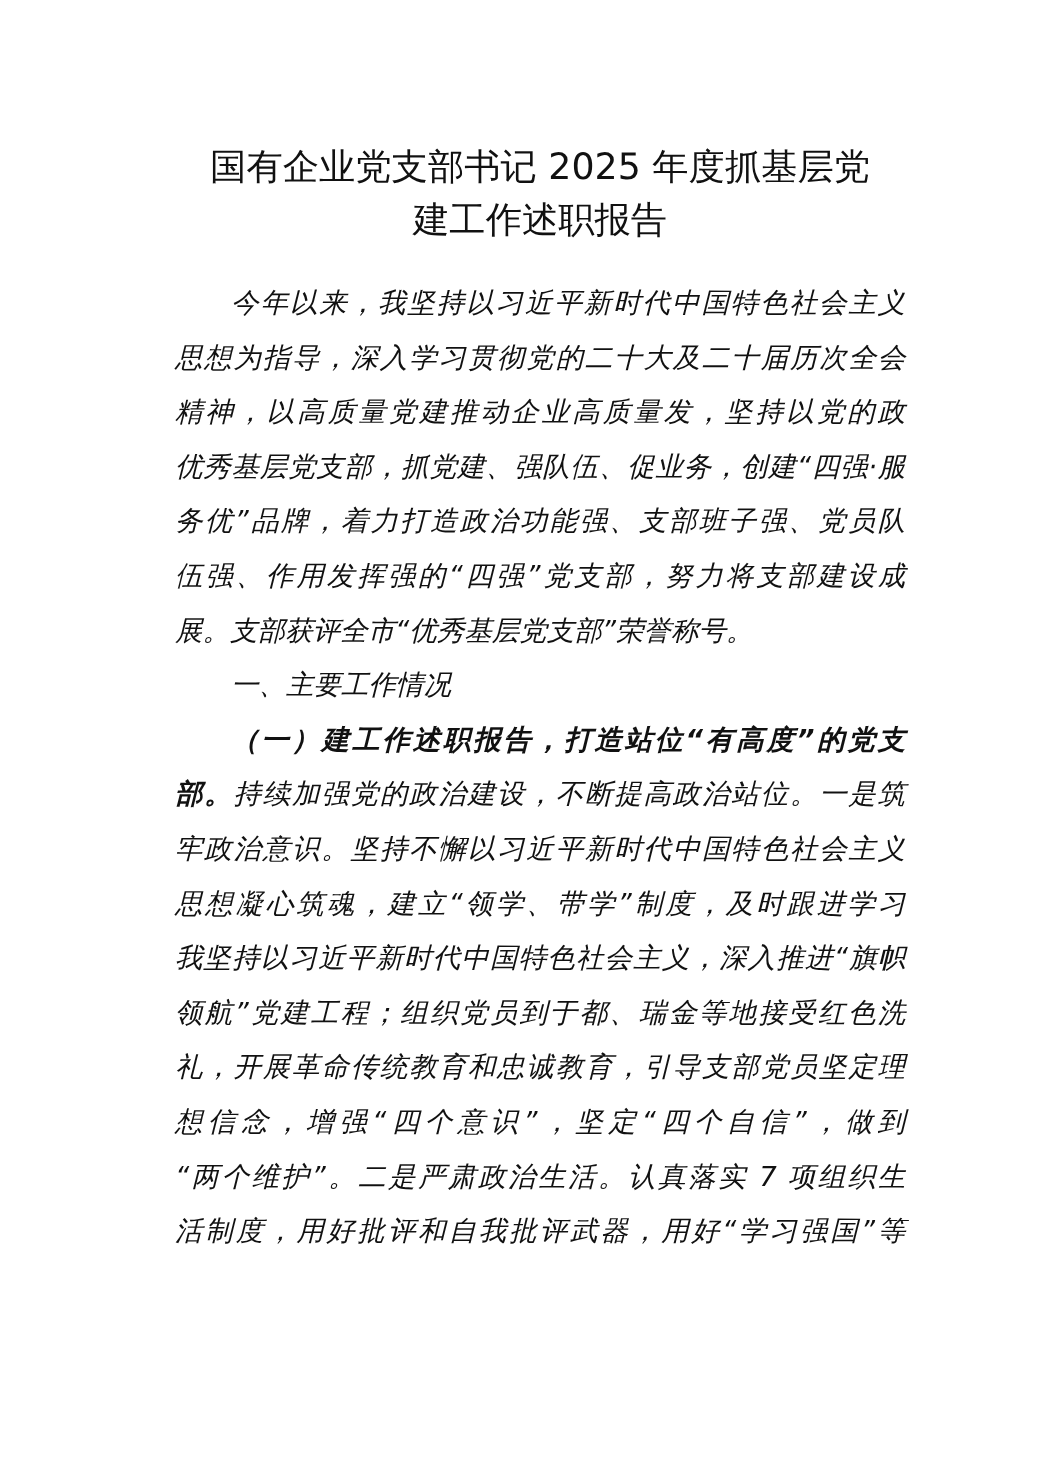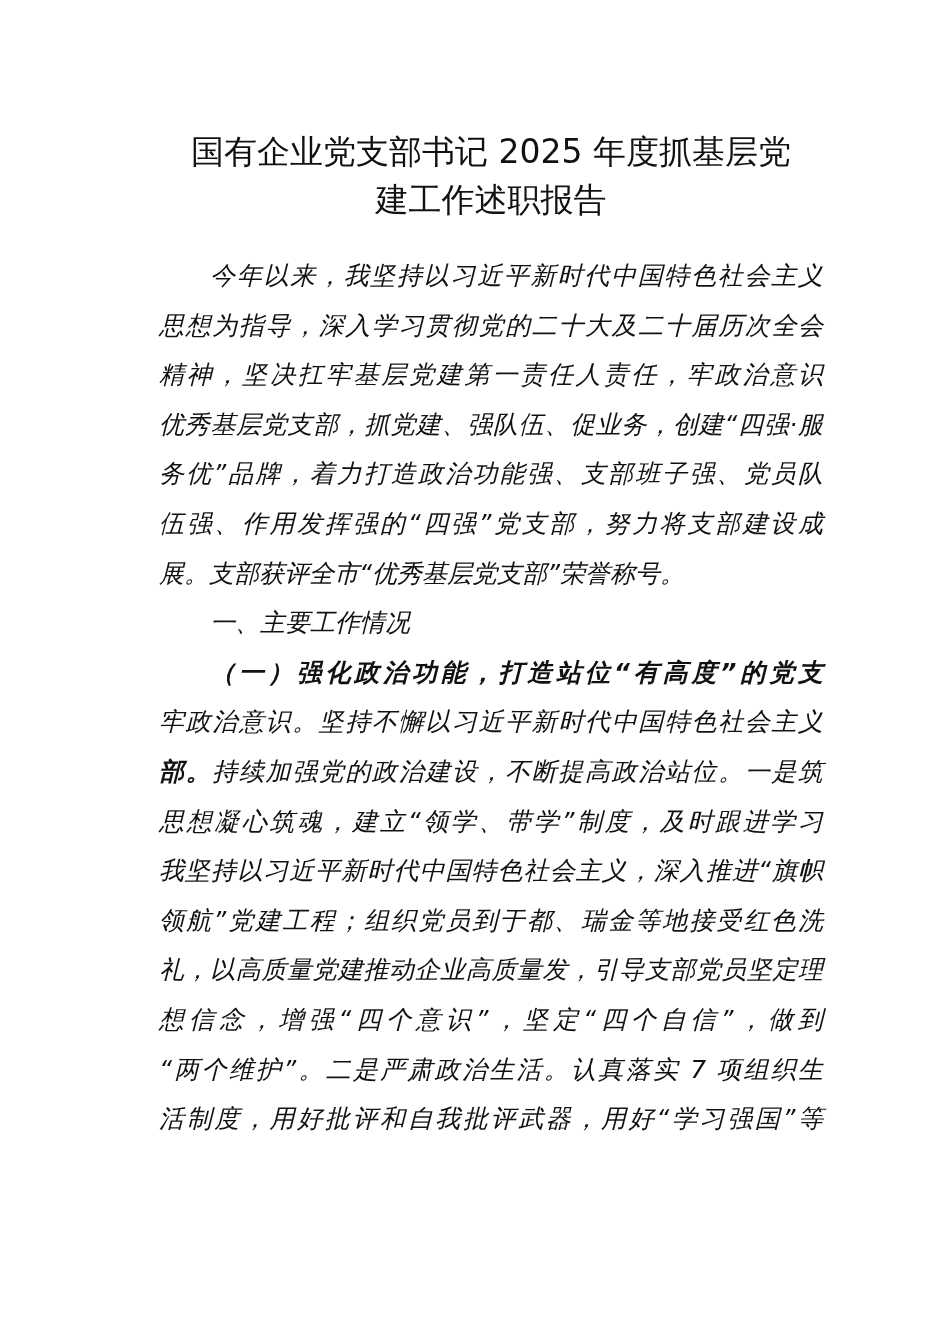--- a/index.html
+++ b/index.html
@@ -64,36 +64,36 @@
   <h1 class="title">
     <span>国有企业党支部书记 2025 年度抓基层党</span>
     <span>建工作述职报告</span>
   </h1>
 
   <div class="body">
 
     <div>
       <span class="line indent">今年以来，我坚持以习近平新时代中国特色社会主义</span>
       <span class="line">思想为指导，深入学习贯彻党的二十大及二十届历次全会</span>
-      <span class="line">精神，坚决扛牢基层党建第一责任人责任，牢政治意识</span>
+      <span class="line">精神，以高质量党建推动企业高质量发，坚持以党的政</span>
       <span class="line">优秀基层党支部，抓党建、强队伍、促业务，创建“四强·服</span>
       <span class="line">务优”品牌，着力打造政治功能强、支部班子强、党员队</span>
       <span class="line">伍强、作用发挥强的“四强”党支部，努力将支部建设成</span>
       <span class="line last">展。支部获评全市“优秀基层党支部”荣誉称号。</span>
     </div>
 
     <span class="line last indent">一、主要工作情况</span>
 
     <div>
-      <span class="line indent bold">（一）强化政治功能，打造站位“有高度”的党支</span>
+      <span class="line indent bold">（一）建工作述职报告，打造站位“有高度”的党支</span>
+      <span class="line"><b>部。</b><span>持续加强党的政治建设，不断提高政治站位。一是筑</span></span>
       <span class="line">牢政治意识。坚持不懈以习近平新时代中国特色社会主义</span>
-      <span class="line"><b>部。</b><span>持续加强党的政治建设，不断提高政治站位。一是筑</span></span>
       <span class="line">思想凝心筑魂，建立“领学、带学”制度，及时跟进学习</span>
       <span class="line">我坚持以习近平新时代中国特色社会主义，深入推进“旗帜</span>
       <span class="line">领航”党建工程；组织党员到于都、瑞金等地接受红色洗</span>
-      <span class="line">礼，以高质量党建推动企业高质量发，引导支部党员坚定理</span>
+      <span class="line">礼，开展革命传统教育和忠诚教育，引导支部党员坚定理</span>
       <span class="line">想信念，增强“四个意识”，坚定“四个自信”，做到</span>
       <span class="line">“两个维护”。二是严肃政治生活。认真落实 7 项组织生</span>
       <span class="line">活制度，用好批评和自我批评武器，用好“学习强国”等</span>
     </div>
 
   </div>
 </div>
 
 </body></html>

